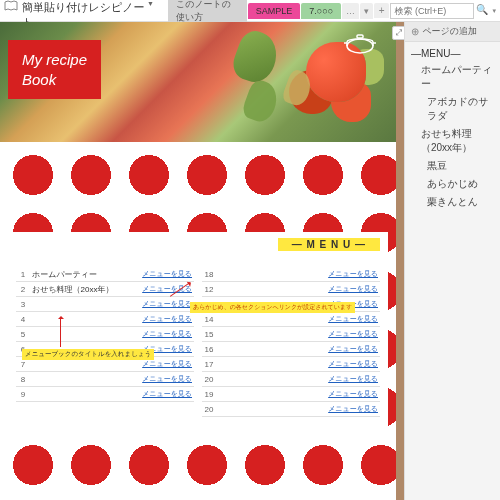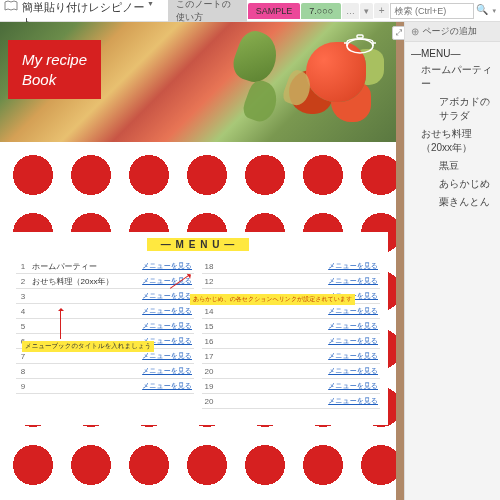--- a/index.html
+++ b/index.html
@@ -25,21 +25,21 @@
 .hero{height:120px;position:relative;overflow:hidden}
 .hero-bg{position:absolute;inset:0;background:linear-gradient(135deg,#4a6b3a 0%,#6b8c4a 15%,#d4a055 25%,#e8c070 35%,#c85545 45%,#e87555 55%,#a8c878 65%,#7a9850 75%,#5a7840 100%)}
 .hero-bg::before{content:"";position:absolute;top:20px;right:30px;width:60px;height:60px;background:radial-gradient(circle at 30% 30%,#ff6b4a,#d84020);border-radius:50% 40% 45% 50%;box-shadow:15px 30px 0 -10px #e85530,-25px 20px 0 -8px #c84018,30px -5px 0 -12px #a8c060}
 .hero-bg::after{content:"";position:absolute;top:10px;right:120px;width:40px;height:50px;background:linear-gradient(140deg,#8ab050,#5a8030);border-radius:40% 60% 50% 40%;transform:rotate(20deg);box-shadow:20px 40px 0 -5px rgba(120,160,70,.9),50px 15px 0 -8px rgba(200,180,100,.8)}
 .title-box{position:absolute;left:8px;top:18px;background:#d62020;color:#fff;padding:10px 14px;font-size:15px;font-style:italic;line-height:1.3;font-family:Georgia,serif}
 .pot-icon{position:absolute;top:8px;right:18px;width:36px;height:24px}
 .pot-icon svg{width:36px;height:24px}
 .dots-section{height:360px;position:relative;background:#fff}
 .dots-bg{position:absolute;inset:0;background-image:radial-gradient(circle,#d62020 20px,transparent 20px);background-size:58px 58px;background-position:4px 4px}
 .menu-overlay{position:absolute;top:90px;left:8px;right:8px;background:#fff;padding:6px 8px 16px}
-.menu-header{text-align:center;margin-bottom:8px}
+.menu-header{text-align:right;margin-bottom:16px}
 .menu-title{display:inline-block;background:#ffe840;padding:1px 14px;font-size:10px;font-weight:bold;color:#333;letter-spacing:1px}
 .menu-cols{display:flex;gap:8px;position:relative}
 .menu-col{flex:1}
 .menu-row{display:flex;align-items:center;height:15px;border-bottom:1px solid #e0e0e0;font-size:8px}
 .row-num{width:14px;color:#666;text-align:center}
 .row-label{flex:1;color:#333;padding-left:2px}
 .row-link{color:#2060c0;text-decoration:underline;font-size:7px;padding-right:2px}
 .note1{position:absolute;background:#ffe840;font-size:6.5px;padding:1px 3px;color:#333;left:6px;top:82px;z-index:2}
 .note2{position:absolute;background:#ffe840;font-size:6px;padding:1px 3px;color:#c04000;left:174px;top:35px;z-index:2}
 .arrow1{position:absolute;left:44px;top:50px;width:1px;height:30px;background:#d62020;z-index:1}
@@ -47,21 +47,21 @@
 .arrow2{position:absolute;left:152px;top:22px;width:24px;height:1px;background:#d62020;transform:rotate(-35deg);z-index:1}
 .arrow2::before{content:"";position:absolute;right:-4px;top:-2px;border:3px solid transparent;border-left-color:#d62020}
 .sync-icon{position:absolute;top:4px;right:-2px;width:14px;height:14px;background:#fff;border:1px solid #ccc;border-radius:2px;display:flex;align-items:center;justify-content:center;font-size:8px;color:#666;z-index:5}
 .sidebar{width:96px;background:#f4f4f4;border-left:1px solid #ddd;display:flex;flex-direction:column}
 .add-page{height:20px;border-bottom:1px solid #ddd;display:flex;align-items:center;padding:0 6px;font-size:9px;color:#555;background:#eaeaea}
 .add-page-icon{margin-right:3px;color:#888;font-size:10px}
 .nav{padding:4px 0;font-size:10px}
 .nav-item{padding:2px 4px 2px 10px;color:#444;cursor:pointer}
 .nav-item.header{color:#333;padding-left:6px}
 .nav-item.sub{padding-left:16px}
-.nav-item.sub2{padding-left:34px}
+.nav-item.sub2{padding-left:22px}
 </style>
 </head>
 <body>
 
 <div class="titlebar">
   <span class="book-icon">
     <svg viewBox="0 0 14 12">
         <path d="M1 2 Q4 0 7 2 Q10 0 13 2 L13 10 Q10 8 7 10 Q4 8 1 10 Z" fill="none" stroke="#888" stroke-width="1"></path>
       </svg>
   </span>

